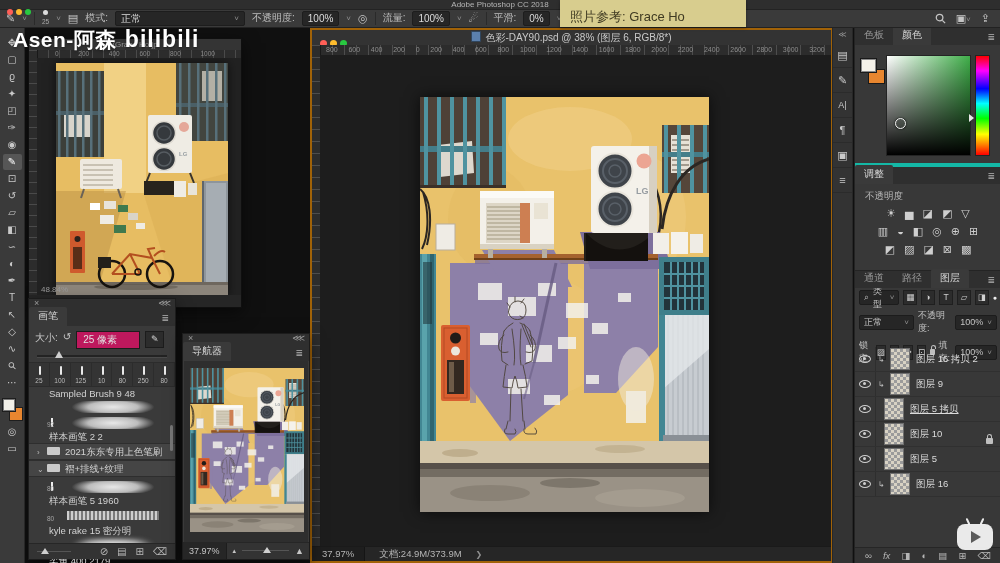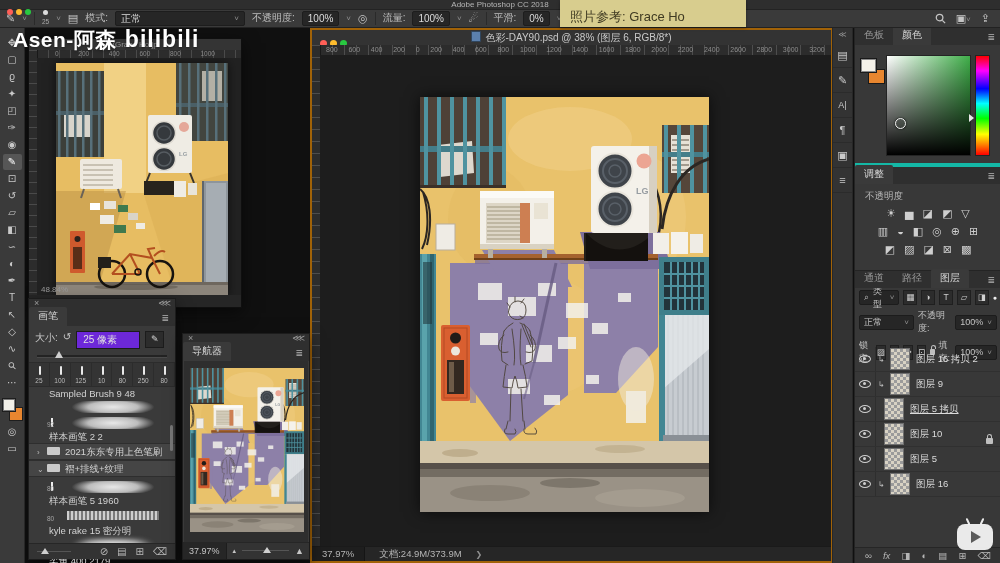--- a/index.html
+++ b/index.html
@@ -69,21 +69,21 @@
   .ptop{height:10px;background:#2f2f2f;position:relative;font-size:9px;color:#9a9a9a}
   .ptop .x{position:absolute;left:5px;top:-1px}
   .ptop .cc{position:absolute;right:5px;top:-1px;letter-spacing:-1px}
   .ptabs{height:17px;background:#2f2f2f;display:flex;align-items:flex-end;font-size:10px;color:#9f9f9f;position:relative}
   .ptab{padding:2px 9px 3px;background:#3a3a3a;color:#d6d6d6;border-radius:2px 2px 0 0}
   .ptab.dim{background:transparent;color:#9a9a9a}
   .pmenu{position:absolute;right:6px;top:4px;color:#b5b5b5;font-size:9px}
   
   #brushpan{left:28px;top:298px;width:148px;height:262px}
   .szrow{display:flex;align-items:flex-start;gap:5px;padding:5px 6px 2px;font-size:10px;color:#c7c7c7}
-  .szbox{background:#6d28d9;border:1px solid #1c1c1c;padding:1px 6px;font-size:10px;color:#e0e0e0;width:50px}
+  .szbox{background:#be185d;border:1px solid #1c1c1c;padding:1px 6px;font-size:10px;color:#e0e0e0;width:50px}
   .tgbtn{width:17px;height:15px;background:#2c2c2c;border:1px solid #1c1c1c;text-align:center;line-height:15px;font-size:9px;color:#ddd}
   .slider{position:relative;height:8px;margin:1px 8px 2px}
   .slider .track{position:absolute;left:0;right:0;top:3px;height:2px;background:#232323;border-bottom:1px solid #4a4a4a}
   .slider .thumb{position:absolute;top:-1px;width:0;height:0;border-left:4px solid transparent;border-right:4px solid transparent;border-bottom:7px solid #cfcfcf}
   #bpresets{display:flex;border-top:1px solid #2c2c2c;border-bottom:1px solid #2c2c2c;background:#343434}
   #bpresets span{flex:1;text-align:center;font-size:6.5px;color:#b9b9b9;padding:14px 0 2px;position:relative;border-right:1px solid #2c2c2c}
   #bpresets span::before{content:'';position:absolute;left:50%;top:3px;width:2px;height:9px;background:#e9e9e9;border-radius:1px}
   .blist{position:relative;font-size:9.5px;color:#d2d2d2}
   .blabel{padding:1px 0 1px 20px;height:11px;line-height:11px}
   .bstrokerow{height:14px;position:relative}

